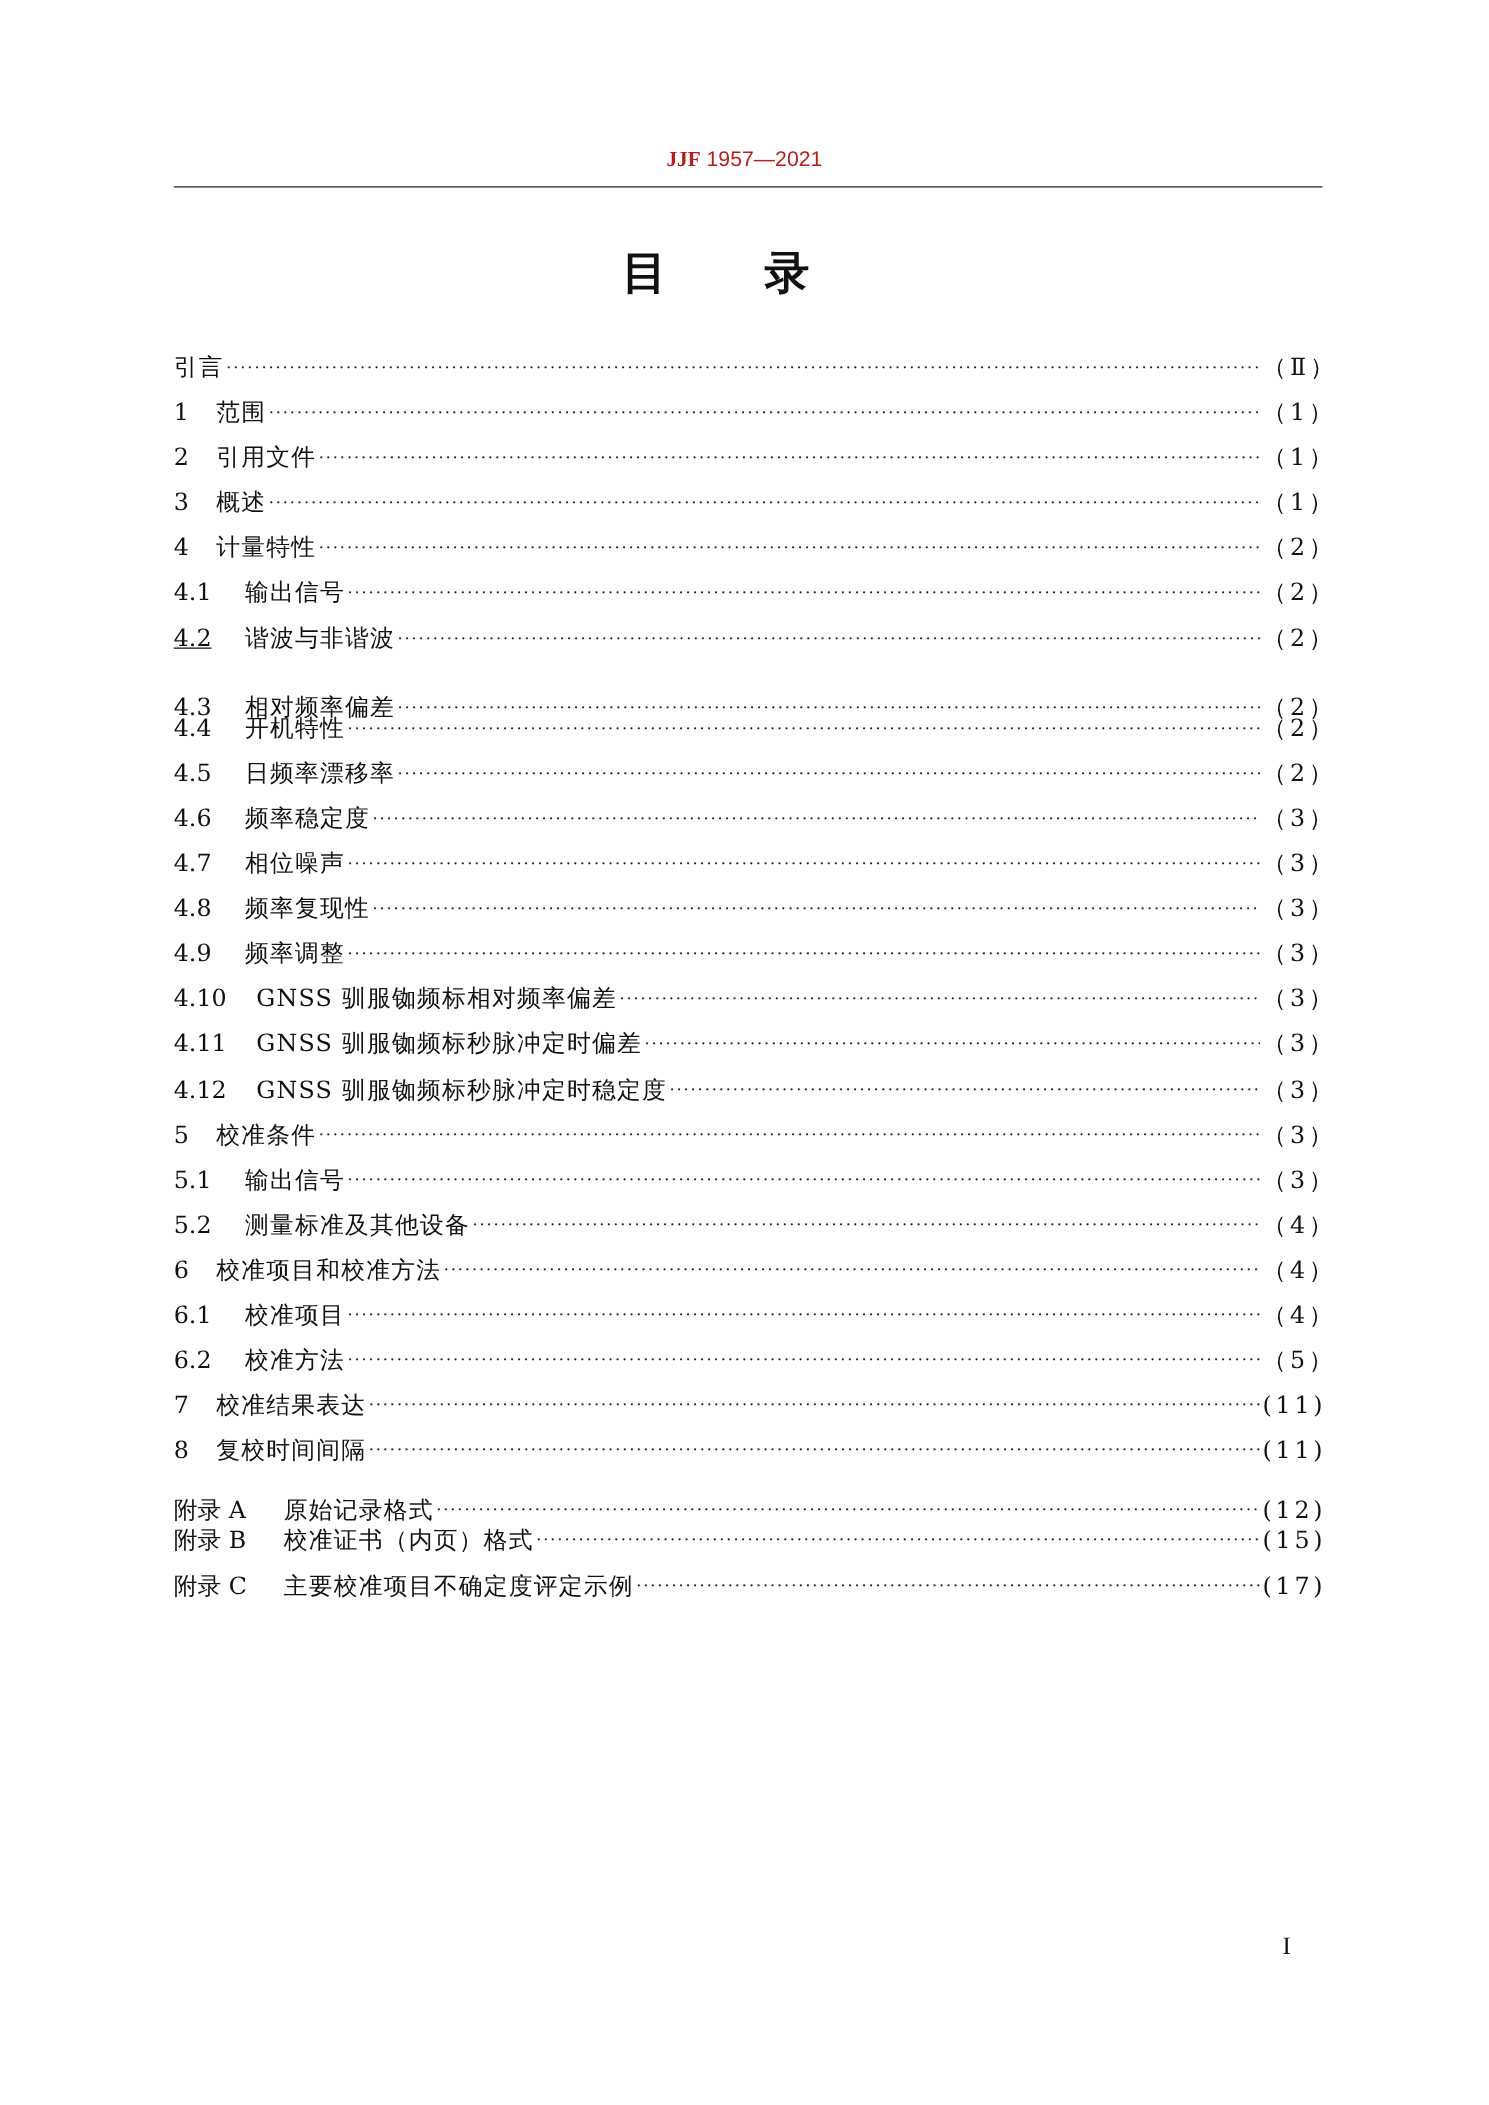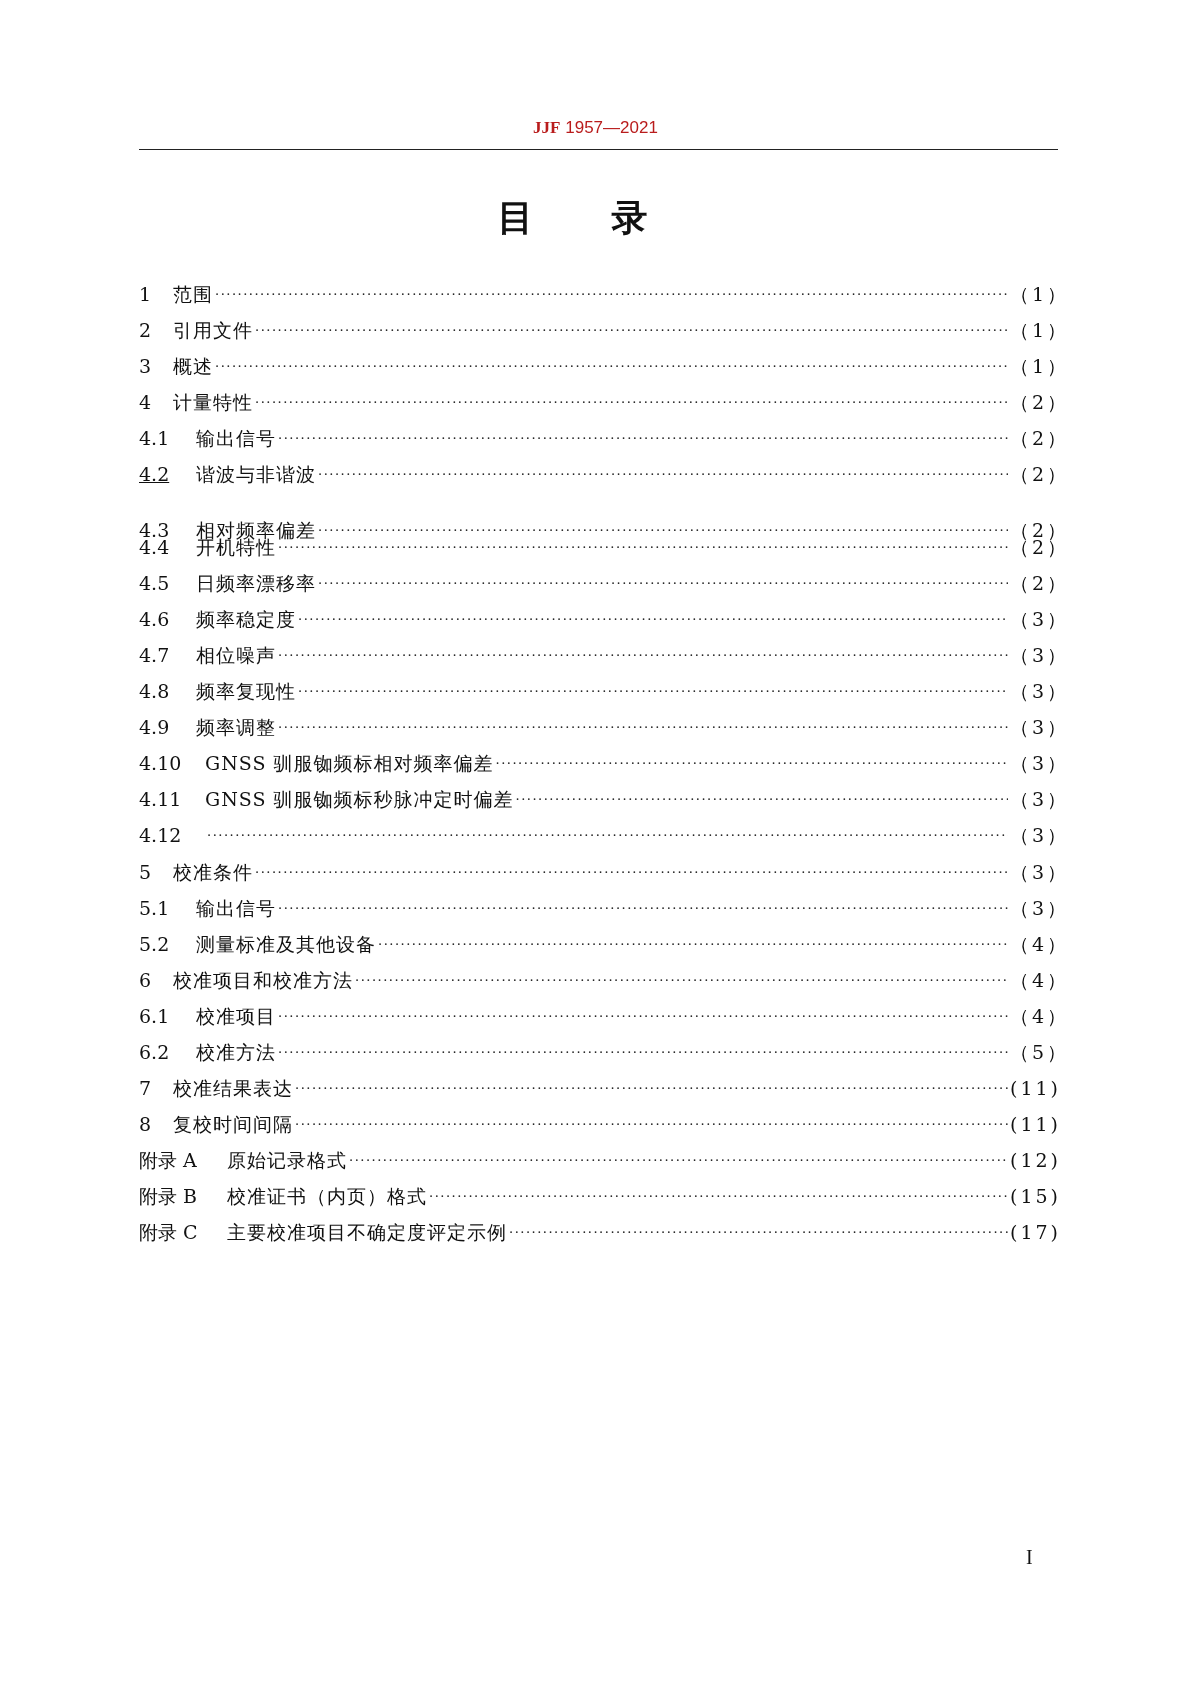--- a/index.html
+++ b/index.html
@@ -49,20 +49,26 @@
 <div class="header">
   <span class="code-prefix">JJF</span>
   <span>1957—2021</span>
 </div>
 <div class="header-rule"></div>
 
 <div class="title">目录</div>
 
 <div class="toc" id="toc">
     <div class="toc-row">
+      <span class="toc-num" style="width: 0px;"></span>
+      <span class="toc-label">引言</span>
+      <span class="toc-leader"></span>
+      <span class="toc-page">（Ⅱ）</span>
+    </div>
+    <div class="toc-row">
       <span class="toc-num" style="width: 34px;">1</span>
       <span class="toc-label">范围</span>
       <span class="toc-leader"></span>
       <span class="toc-page">（1）</span>
     </div>
     <div class="toc-row">
       <span class="toc-num" style="width: 34px;">2</span>
       <span class="toc-label">引用文件</span>
       <span class="toc-leader"></span>
       <span class="toc-page">（1）</span>
@@ -140,20 +146,21 @@
       <span class="toc-page">（3）</span>
     </div>
     <div class="toc-row">
       <span class="toc-num" style="width: 66px;">4.11</span>
       <span class="toc-label">GNSS 驯服铷频标秒脉冲定时偏差</span>
       <span class="toc-leader"></span>
       <span class="toc-page">（3）</span>
     </div>
     <div class="toc-row">
       <span class="toc-num" style="width: 66px;">4.12</span>
+      <span class="toc-label">GNSS 驯服铷频标秒脉冲定时稳定度</span>
       <span class="toc-leader"></span>
       <span class="toc-page">（3）</span>
     </div>
     <div class="toc-row">
       <span class="toc-num" style="width: 34px;">5</span>
       <span class="toc-label">校准条件</span>
       <span class="toc-leader"></span>
       <span class="toc-page">（3）</span>
     </div>
     <div class="toc-row">
@@ -192,21 +199,21 @@
       <span class="toc-leader"></span>
       <span class="toc-page">(11)</span>
     </div>
     <div class="toc-row">
       <span class="toc-num" style="width: 34px;">8</span>
       <span class="toc-label">复校时间间隔</span>
       <span class="toc-leader"></span>
       <span class="toc-page">(11)</span>
     </div>
     <div class="toc-row">
-      <span class="toc-num" style="width: 88px;">附录 A</span>
+      <span class="toc-num" style="width: 88px; margin-top: 12px;">附录 A</span>
       <span class="toc-label">原始记录格式</span>
       <span class="toc-leader"></span>
       <span class="toc-page">(12)</span>
     </div>
     <div class="toc-row">
       <span class="toc-num" style="width: 88px;">附录 B</span>
       <span class="toc-label">校准证书（内页）格式</span>
       <span class="toc-leader"></span>
       <span class="toc-page">(15)</span>
     </div>

